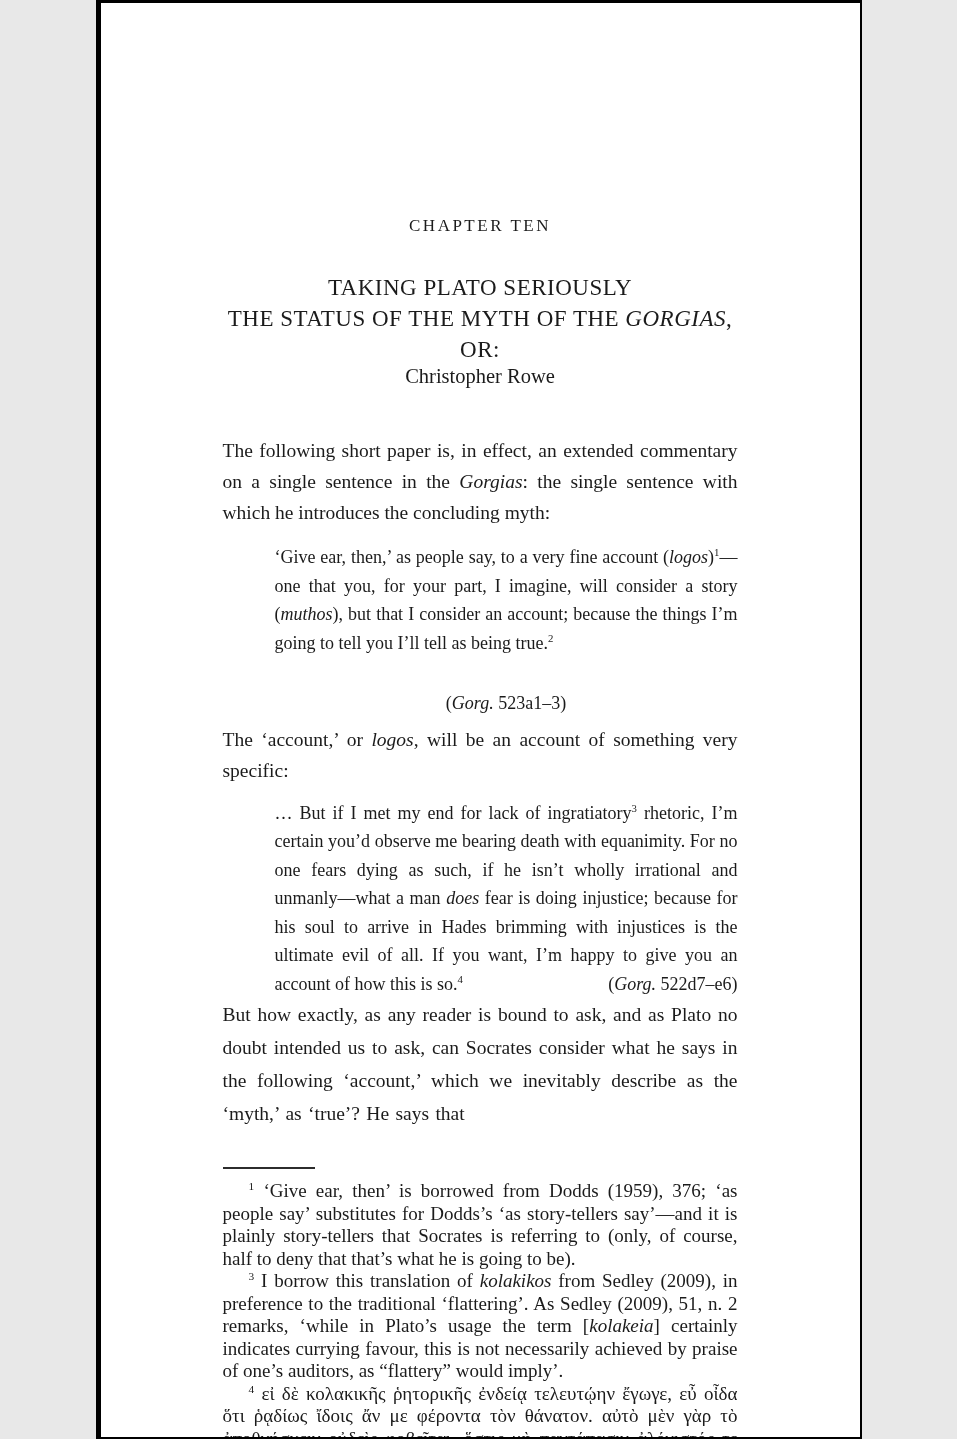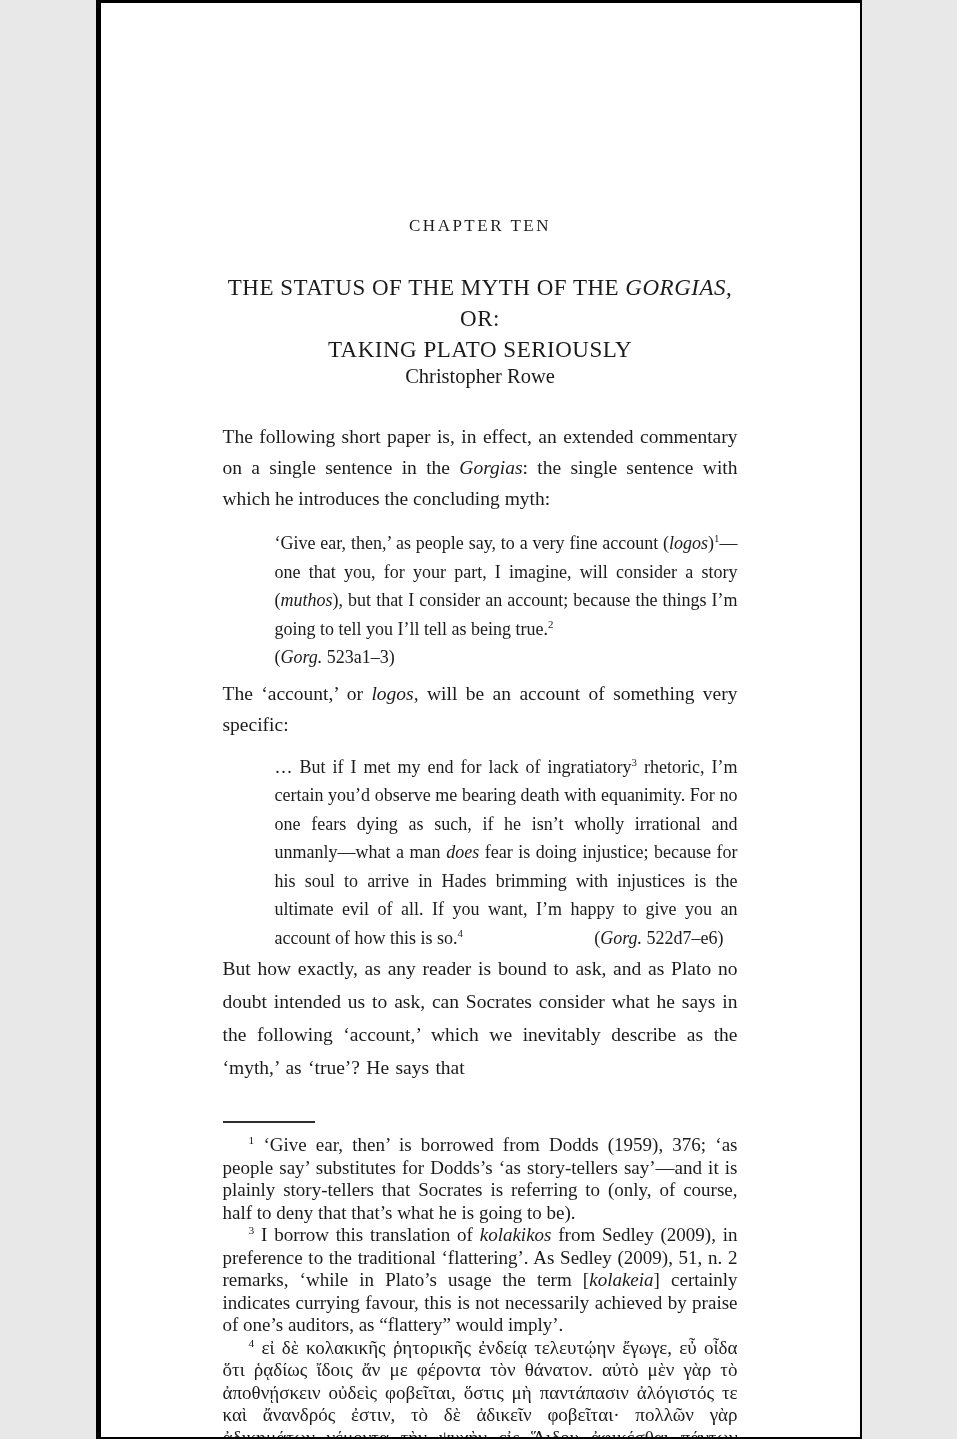--- a/index.html
+++ b/index.html
@@ -36,33 +36,33 @@
     text-align: center;
     font-size: 20.5px;
   }
 
   .body-para {
     margin: 0;
     font-size: 19.5px;
     line-height: 31px;
     text-align: justify;
   }
-  .body-para.first { margin-top: 33px; }
+  .body-para.first { margin-top: 47px; }
   .body-para.mid   { margin-top: 6px; }
   .body-para.wide  { line-height: 33px; word-spacing: 1.5px; }
 
   .quote {
     margin: 15px 0 0 52px;
     font-size: 18px;
     line-height: 28.5px;
   }
   .quote-text { margin: 0; text-align: justify; }
-  .attrib { text-align: left; }
+  .attrib { text-align: center; margin-top: 32px; }
   .quote.q2 { position: relative; margin-top: 13px; }
-  .attrib-inline { position: absolute; right: 14px; bottom: 0; margin-left: 34px; }
+  .attrib-inline { position: absolute; right: 0; bottom: 0; margin-left: 34px; }
 
   .fn-divider {
     margin-top: 37px;
     width: 92px;
     border-top: 2px solid #2c2c2c;
   }
   .footnotes {
     margin-top: 11px;
     font-size: 19px;
     line-height: 22.5px;
@@ -75,22 +75,22 @@
 </style>
 </head>
 <body>
 
 <div class="page">
   <div class="content">
 
     <div class="chapter">CHAPTER TEN</div>
 
     <div class="title-block">
+      <div class="title-line">TAKING PLATO SERIOUSLY</div>
       <div class="title-line"><span>THE STATUS OF THE MYTH OF THE </span><span class="i">GORGIAS</span><span>, OR:</span></div>
-      <div class="title-line">TAKING PLATO SERIOUSLY</div>
     </div>
 
     <div class="author">Christopher Rowe</div>
 
     <p class="body-para first"><span>The following short paper is, in effect, an extended commentary on a single sentence in the </span><span class="i">Gorgias</span><span>: the single sentence with which he introduces the concluding myth:</span></p>
 
     <blockquote class="quote q1">
       <p class="quote-text"><span>‘Give ear, then,’ as people say, to a very fine account (</span><span class="i">logos</span><span>)</span><span class="sup">1</span><span>—one that you, for your part, I imagine, will consider a story (</span><span class="i">muthos</span><span>), but that I consider an account; because the things I’m going to tell you I’ll tell as being true.</span><span class="sup">2</span></p>
       <div class="attrib"><span>(</span><span class="i">Gorg.</span><span> 523a1–3)</span></div>
     </blockquote>

